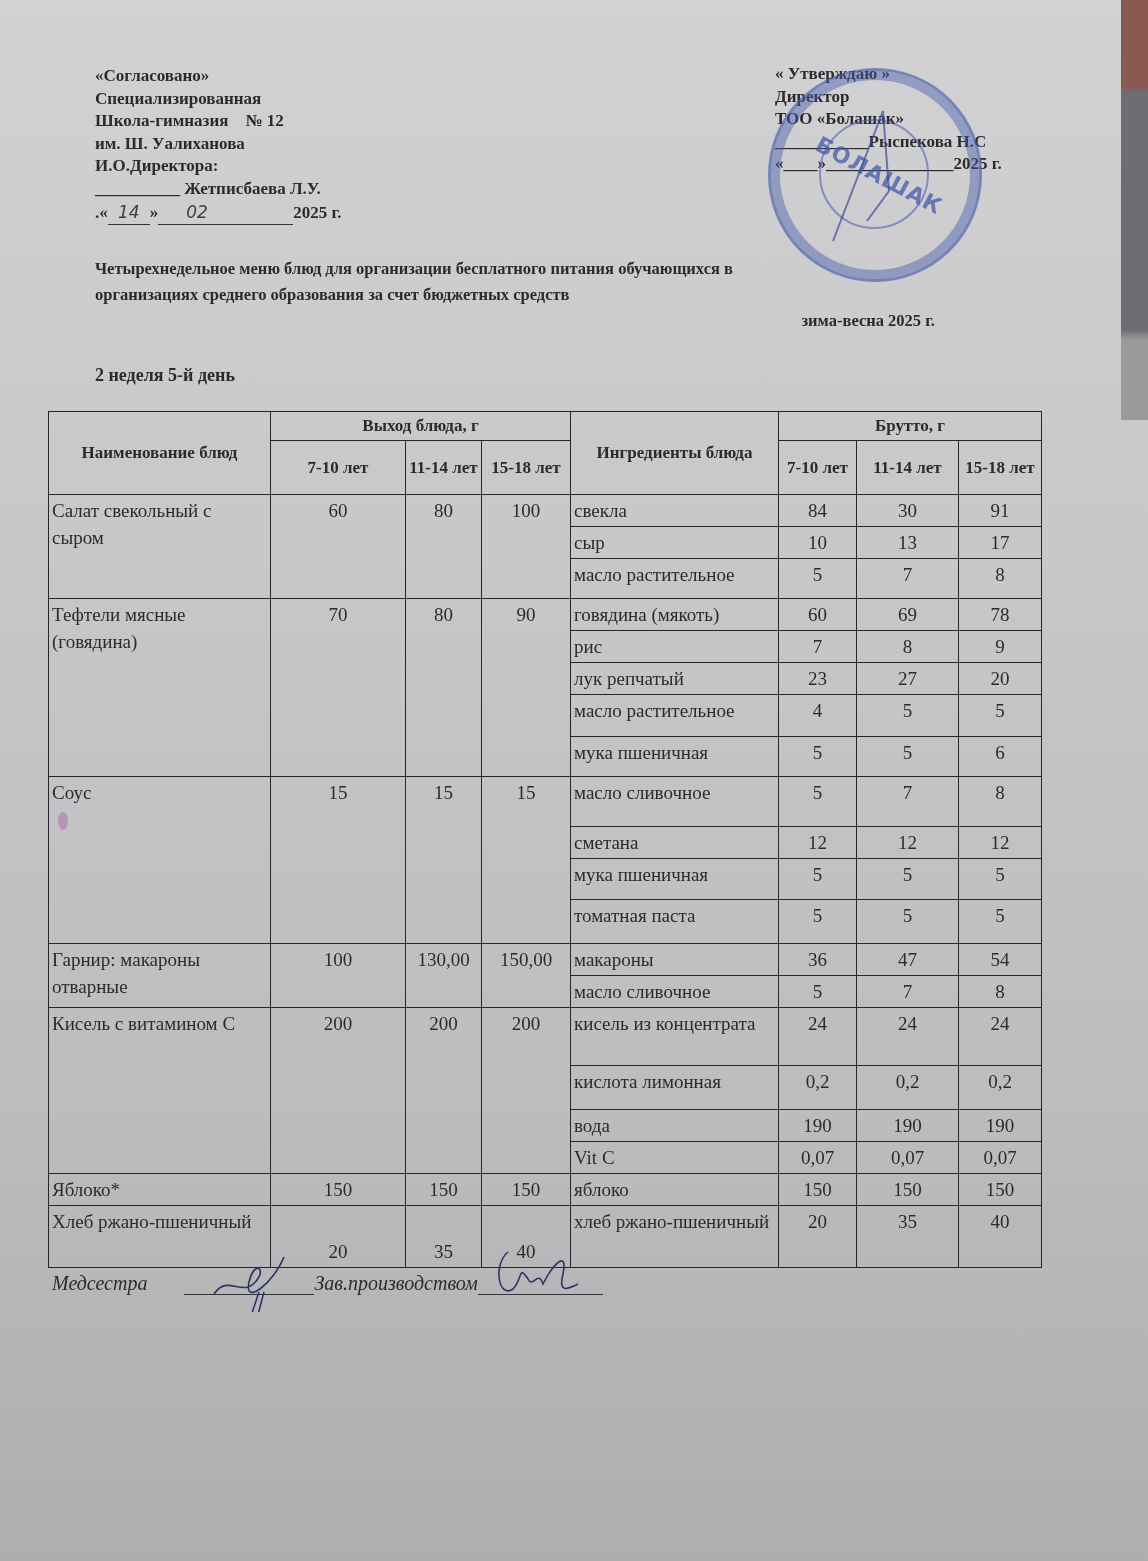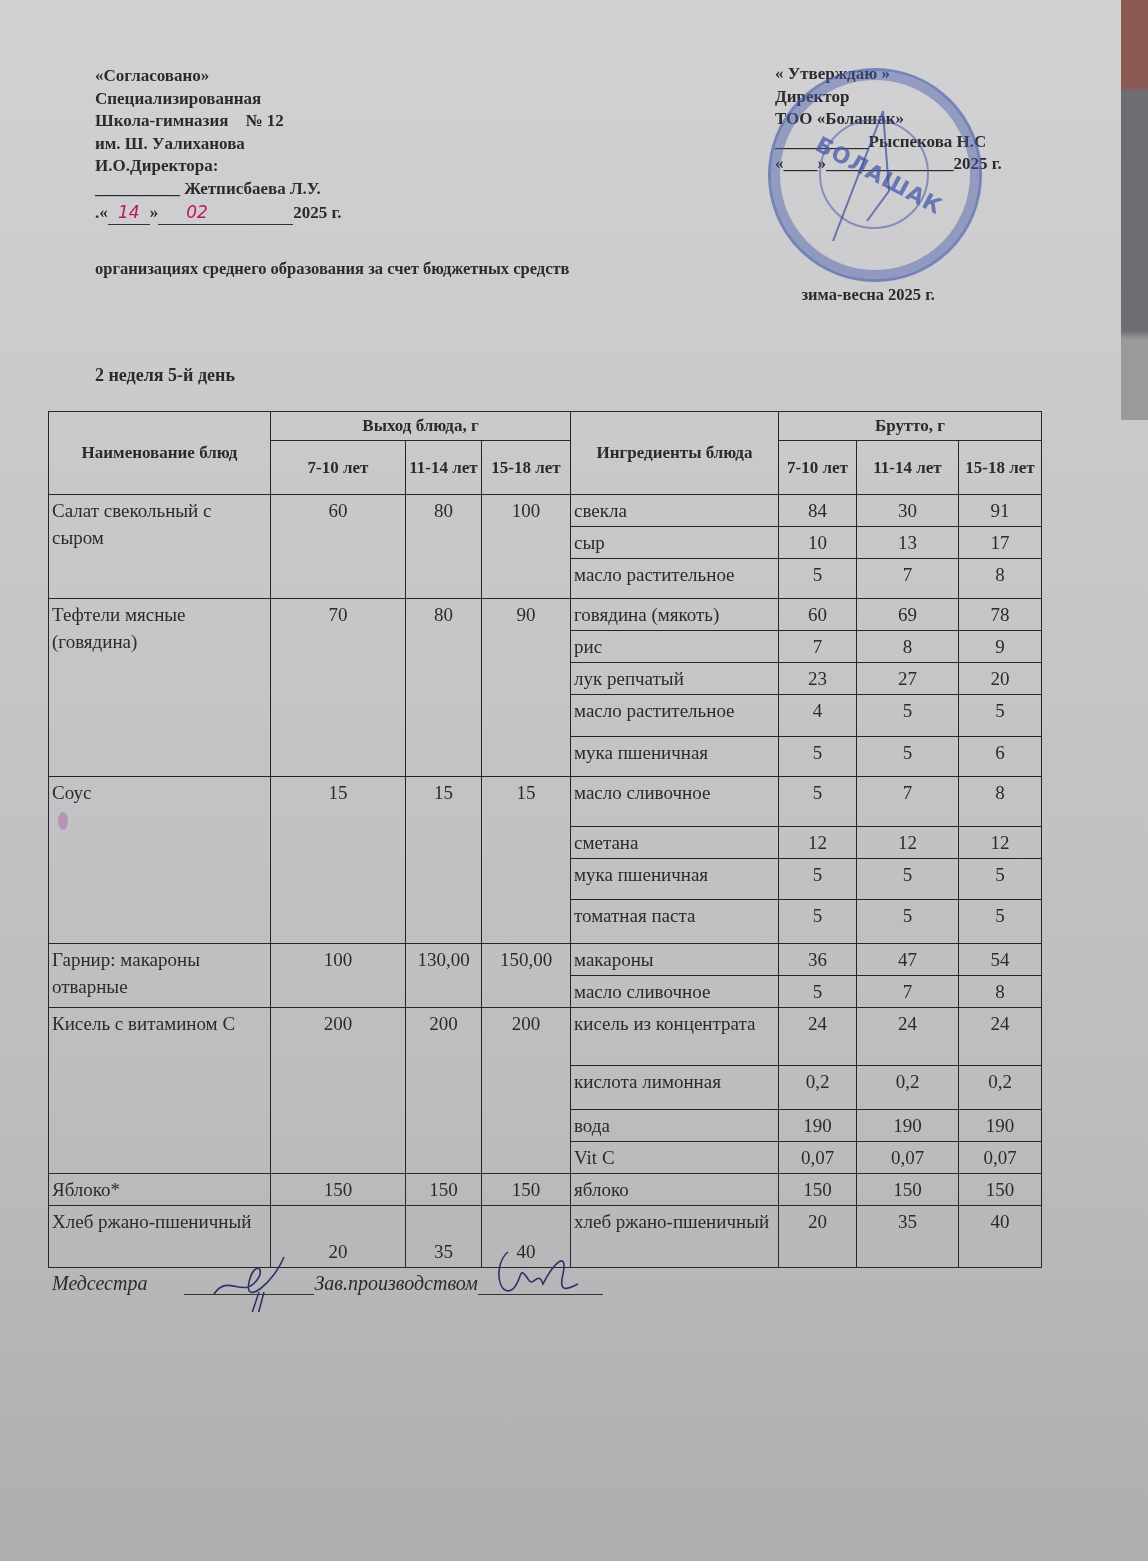--- a/index.html
+++ b/index.html
@@ -8,21 +8,21 @@
     background: linear-gradient(180deg, #d2d2d4 0%, #c9c9cb 30%, #bdbdbf 70%, #aeaeb0 100%);
     font-family: "Liberation Serif", serif; color: #2b2b2e;
   }
   .edge-strip {
     position: absolute; right: 0; top: 0; width: 27px; height: 420px;
     background: linear-gradient(180deg, #8a5a52 0px, #8a5a52 88px, #6e6e72 90px, #6e6e72 330px, #9a9a9c 340px, #9a9a9c 420px);
   }
   .hdr { position: absolute; font-weight: bold; font-size: 17px; line-height: 22.6px; }
   .hdr-left { left: 95px; top: 65px; }
   .hdr-right { left: 775px; top: 48px; margin-top: 15px; }
-  .hw { font-family: "DejaVu Sans", sans-serif; font-weight: normal; color: #be185d; font-style: italic; font-size: 17px; }
+  .hw { font-family: "DejaVu Sans", sans-serif; font-weight: normal; color: #404040; font-style: italic; font-size: 17px; }
   .uline { display: inline-block; border-bottom: 1px solid #333; }
   .stamp {
     position: absolute; left: 768px; top: 68px; width: 208px; height: 208px;
     border-radius: 50%; border: 3px solid rgba(70,90,170,0.65);
     box-shadow: inset 0 0 0 7px rgba(0,0,0,0), inset 0 0 0 9px rgba(70,90,170,0.45);
     pointer-events: none;
   }
   .stamp .inner {
     position: absolute; left: 48px; top: 48px; width: 106px; height: 106px;
     border-radius: 50%; border: 2px solid rgba(70,90,170,0.55);
@@ -88,20 +88,21 @@
 
 <div class="stamp">
   <div class="inner"></div>
   <div class="center-text">БОЛАШАК</div>
   <svg width="208" height="208" style="position:absolute;left:0;top:0">
     <path d="M62 170 L112 40 L118 120 L96 150" stroke="rgba(60,75,150,0.7)" stroke-width="2" fill="none"></path>
   </svg>
 </div>
 
 <div class="title">
+  <div>Четырехнедельное меню блюд для организации бесплатного питания обучающихся в</div>
   <div>организациях среднего образования за счет бюджетных средств</div>
   <div class="c" style="padding-left:0;margin-left:-30px">зима-весна 2025 г.</div>
 </div>
 <div class="week">2 неделя 5-й день</div>
 
 <div class="smudge"></div>
 
 <table class="menu">
   <colgroup>
     <col style="width:222px">

